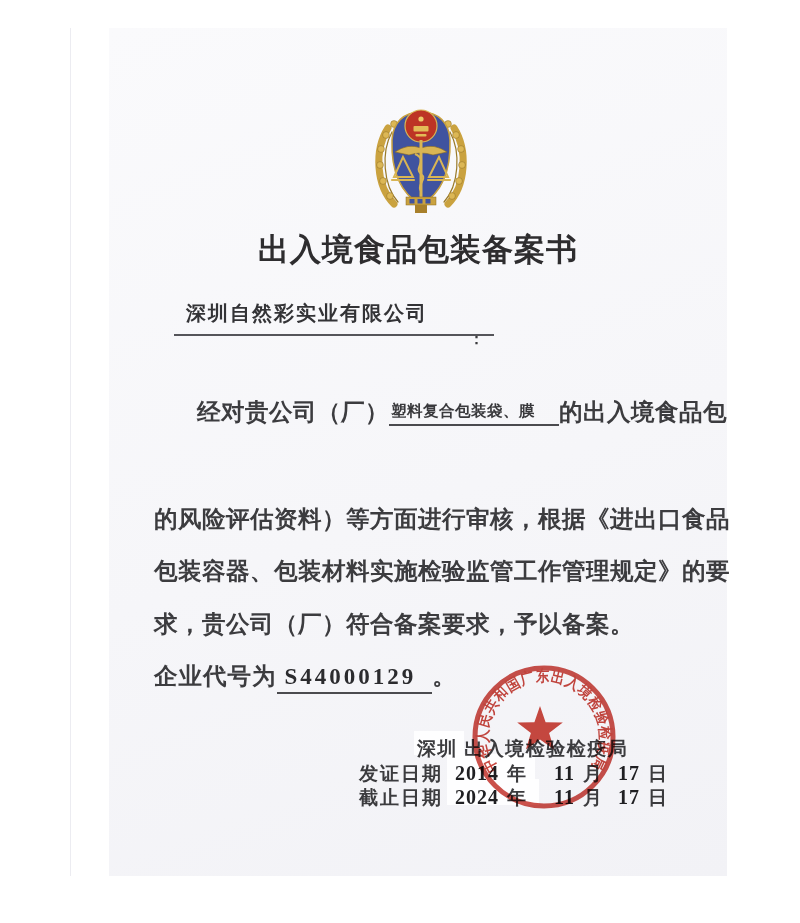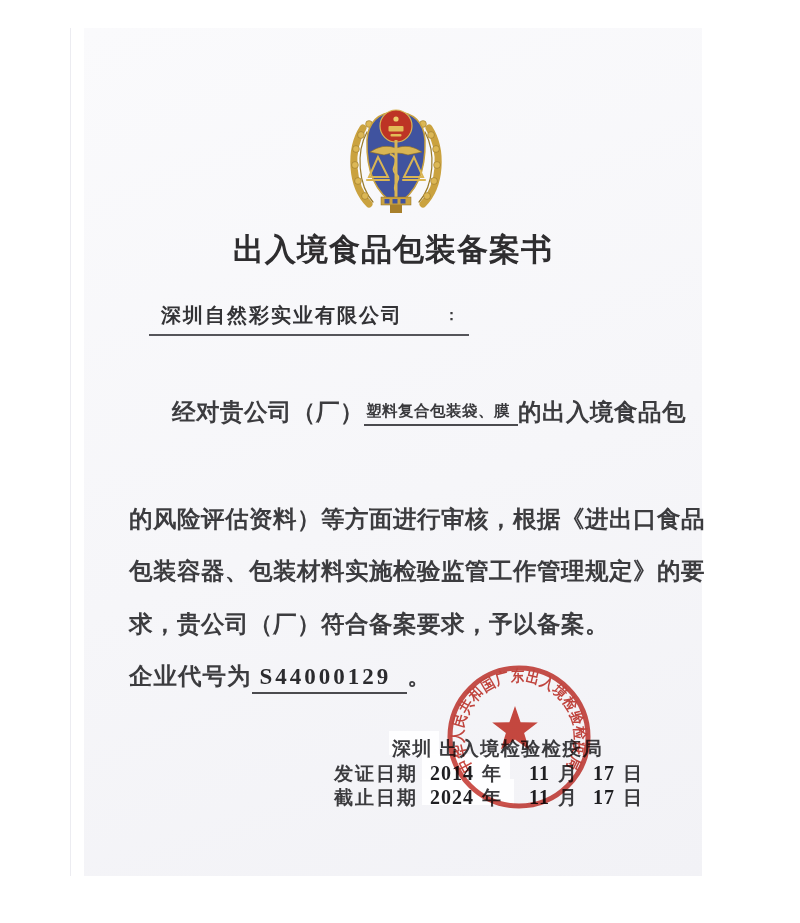--- a/index.html
+++ b/index.html
@@ -3,21 +3,21 @@
 <meta charset="utf-8">
 <style>
   html,body{margin:0;padding:0;}
   body{
     width:800px;height:923px;position:relative;overflow:hidden;
     background:#ffffff;
     font-family:"Liberation Serif","DejaVu Serif",serif;
   }
   
   .paper{
-    position:absolute;left:84px;top:28px;width:618px;height:848px;
+    position:absolute;left:109px;top:28px;width:618px;height:848px;
     background:linear-gradient(160deg,#fafafc 0%,#f6f6f9 55%,#f2f2f6 100%);
   }
   .page-edge{
     position:absolute;left:70px;top:28px;width:1px;height:848px;
     background:#ececf1;
   }
   
   .emblem{position:absolute;left:261px;top:66px;width:102px;height:128px;}
   .wreath{fill:none;stroke:#caa23f;stroke-width:7;stroke-linecap:round;}
   .wreath-inner{fill:none;stroke:#9a7a28;stroke-width:1.2;stroke-linecap:round;}
@@ -26,21 +26,21 @@
   .gold{stroke:#d9b554;fill:none;}
   
   .title{
     position:absolute;left:0;top:201px;width:100%;text-align:center;
     font-family:"Liberation Sans","DejaVu Sans",sans-serif;
     font-size:31px;font-weight:bold;color:#2e2d2f;letter-spacing:1px;
   }
   
   .company-line{
     position:absolute;left:65px;top:272px;width:320px;height:34px;
-    border-bottom:2px solid #55555a;display:flex;align-items:center;
+    border-bottom:2px solid #55555a;display:flex;align-items:flex-start;flex-direction:column;
   }
   .company-name{
     font-size:20px;font-weight:bold;color:#333336;letter-spacing:2px;
     padding-left:12px;padding-bottom:3px;
   }
   .company-colon{
     margin-left:auto;margin-right:10px;font-size:15px;font-weight:bold;
     color:#3a3a3d;padding-bottom:3px;
   }
   
@@ -51,21 +51,21 @@
   .l1{top:368px;}
   .l2{top:420px;}
   .l3{top:475px;}
   .l4{top:527px;}
   .l5{top:580px;}
   .l-code{top:632px;}
   .indent{display:inline-block;width:43px;}
   .insert-underlined{
     display:inline-block;font-family:"Liberation Sans","DejaVu Sans",sans-serif;
     font-size:15.5px;font-weight:bold;color:#39393c;letter-spacing:.5px;
-    border-bottom:2px solid #4b4b4f;padding:0 8px 2px 2px;
+    border-bottom:2px solid #4b4b4f;padding:0 24px 2px 2px;
     position:relative;top:-4px;
   }
   .code-label{letter-spacing:1px;}
   .code-value{
     display:inline-block;font-size:23px;letter-spacing:3px;color:#2b2b2e;
     border-bottom:2px solid #4b4b4f;padding:0 16px 2px 8px;margin-left:0;
   }
   
   .authority{
     position:absolute;left:308px;top:708px;font-size:19px;color:#3b3b3e;

